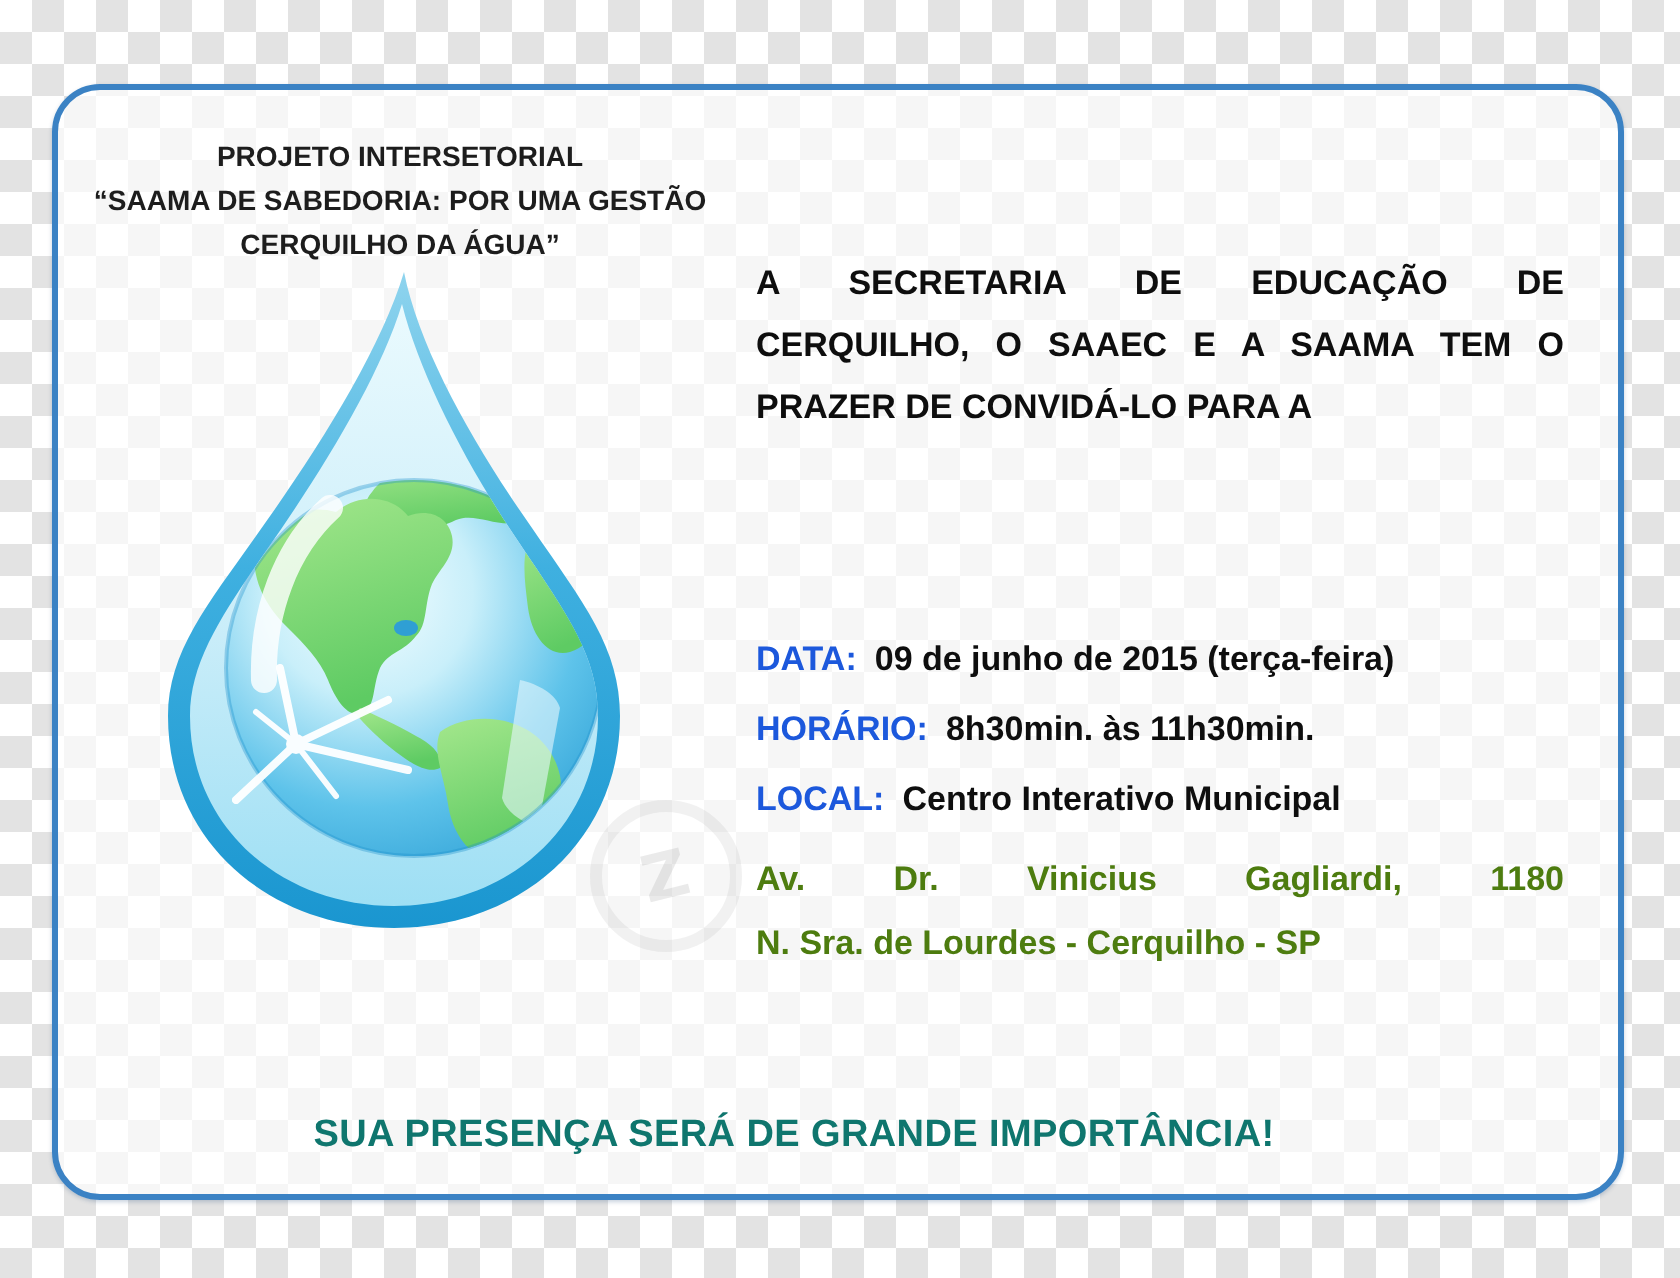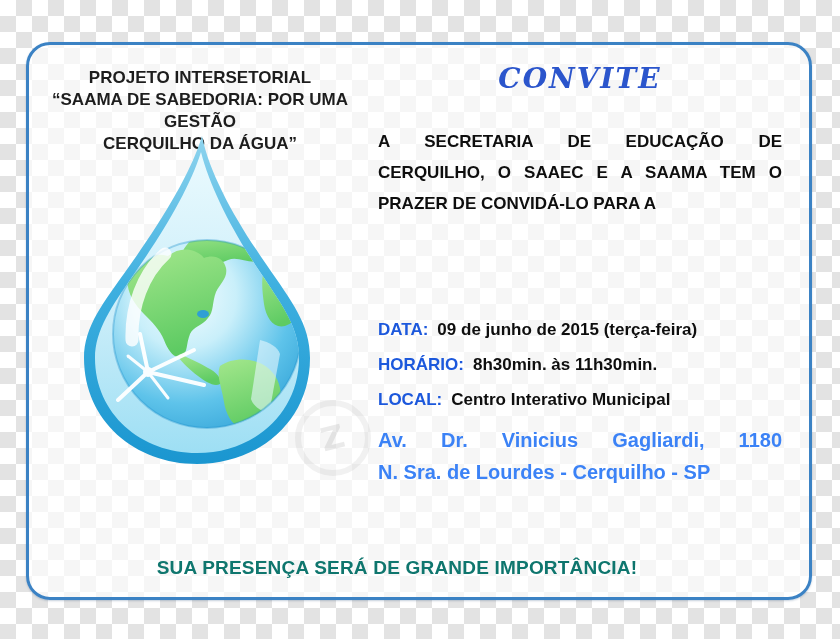--- a/index.html
+++ b/index.html
@@ -15,21 +15,21 @@
   }
   .card{
     position:absolute;left:26px;top:42px;width:780px;height:552px;
     border:3px solid var(--border_blue,#3b82c4);
     border-radius:24px;
     background:rgba(255,255,255,0.68);
     box-shadow:0 1px 2px rgba(30,70,120,0.25);
   }
   .title-block{
     position:absolute;left:6px;top:22px;width:330px;
-    text-align:center;font-weight:bold;font-size:17px;line-height:22px;
+    text-align:center;font-weight:bold;font-size:14px;line-height:22px;
     color:#1d1d1d;
   }
   .drop{position:absolute;left:41px;top:81px;width:256px;height:348px;}
   .watermark{
     position:absolute;left:266px;top:355px;width:64px;height:64px;border-radius:50%;
     border:6px solid rgba(150,150,150,0.13);
     display:flex;align-items:center;justify-content:center;
   }
   .watermark span{
     font-family:"DejaVu Sans",sans-serif;font-weight:bold;font-size:32px;
@@ -46,21 +46,21 @@
   .para p{margin:0;font-size:17px;font-weight:bold;color:#0e0e0e;line-height:31px;}
   .jall{text-align:justify;text-align-last:justify;}
   .event{
     position:absolute;top:202px;left:0;font-size:17px;font-weight:bold;
     color:var(--accent_blue,#1c58dc);line-height:24px;
   }
   .details{position:absolute;top:267px;left:0;width:100%;}
   .detail-row{line-height:35px;font-size:17px;font-weight:bold;color:#0e0e0e;}
   .lbl{color:var(--accent_blue,#1c58dc);margin-right:9px;}
   .addr{position:absolute;top:379px;left:0;width:100%;}
-  .addr div{font-size:20px;font-weight:bold;color:#3b82f6;line-height:32px;}
+  .addr div{font-size:17px;font-weight:bold;color:#4d7c0f;line-height:32px;}
   .footer{
     position:absolute;left:0;top:511px;width:100%;box-sizing:border-box;padding-right:44px;
     text-align:center;font-size:19px;font-weight:bold;letter-spacing:0.2px;
     color:#0f766e;line-height:24px;
   }
 </style>
 </head>
 <body>
 
 <div class="card">
@@ -127,21 +127,20 @@
         <circle cx="78" cy="246" r="5" fill="#ffffff" stroke="none"></circle>
       </g>
     </g>
   </svg>
 
   <div class="watermark">
     <span>Z</span>
   </div>
 
   <div class="right-col">
-    <div class="convite">CONVITE</div>
 
     <div class="para">
       <p class="jall">A SECRETARIA DE EDUCAÇÃO DE</p>
       <p class="jall">CERQUILHO, O SAAEC E A SAAMA TEM O</p>
       <p>PRAZER DE CONVIDÁ-LO PARA A</p>
     </div>
 
 
     <div class="details">
       <div class="detail-row">

